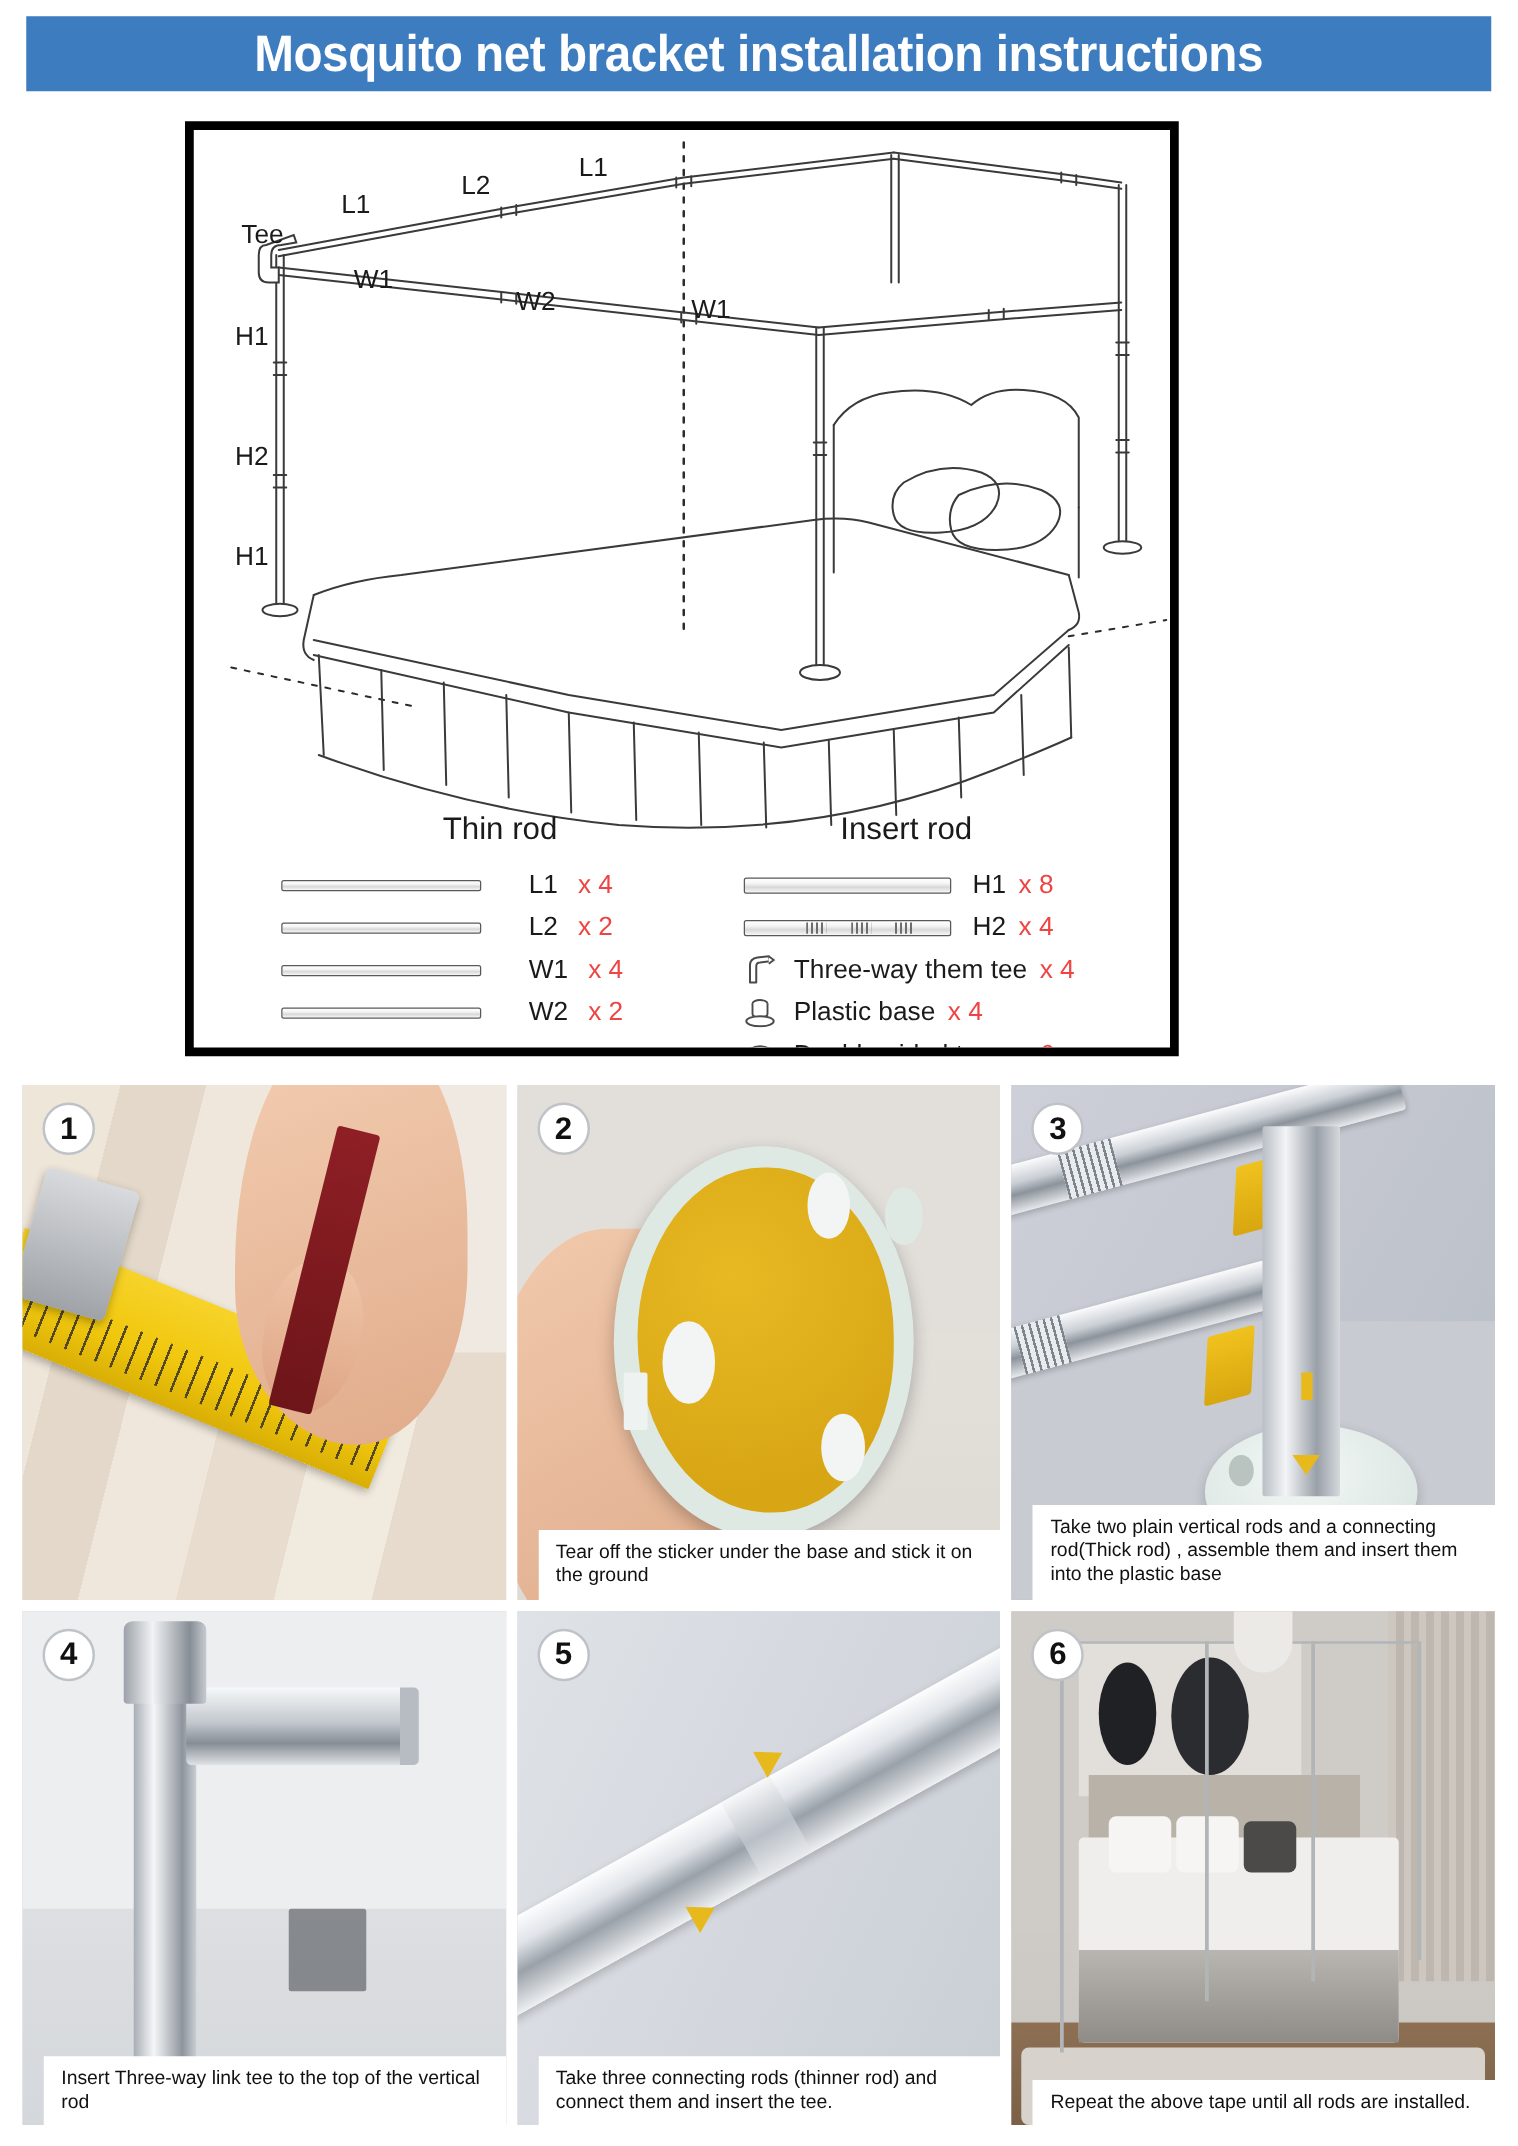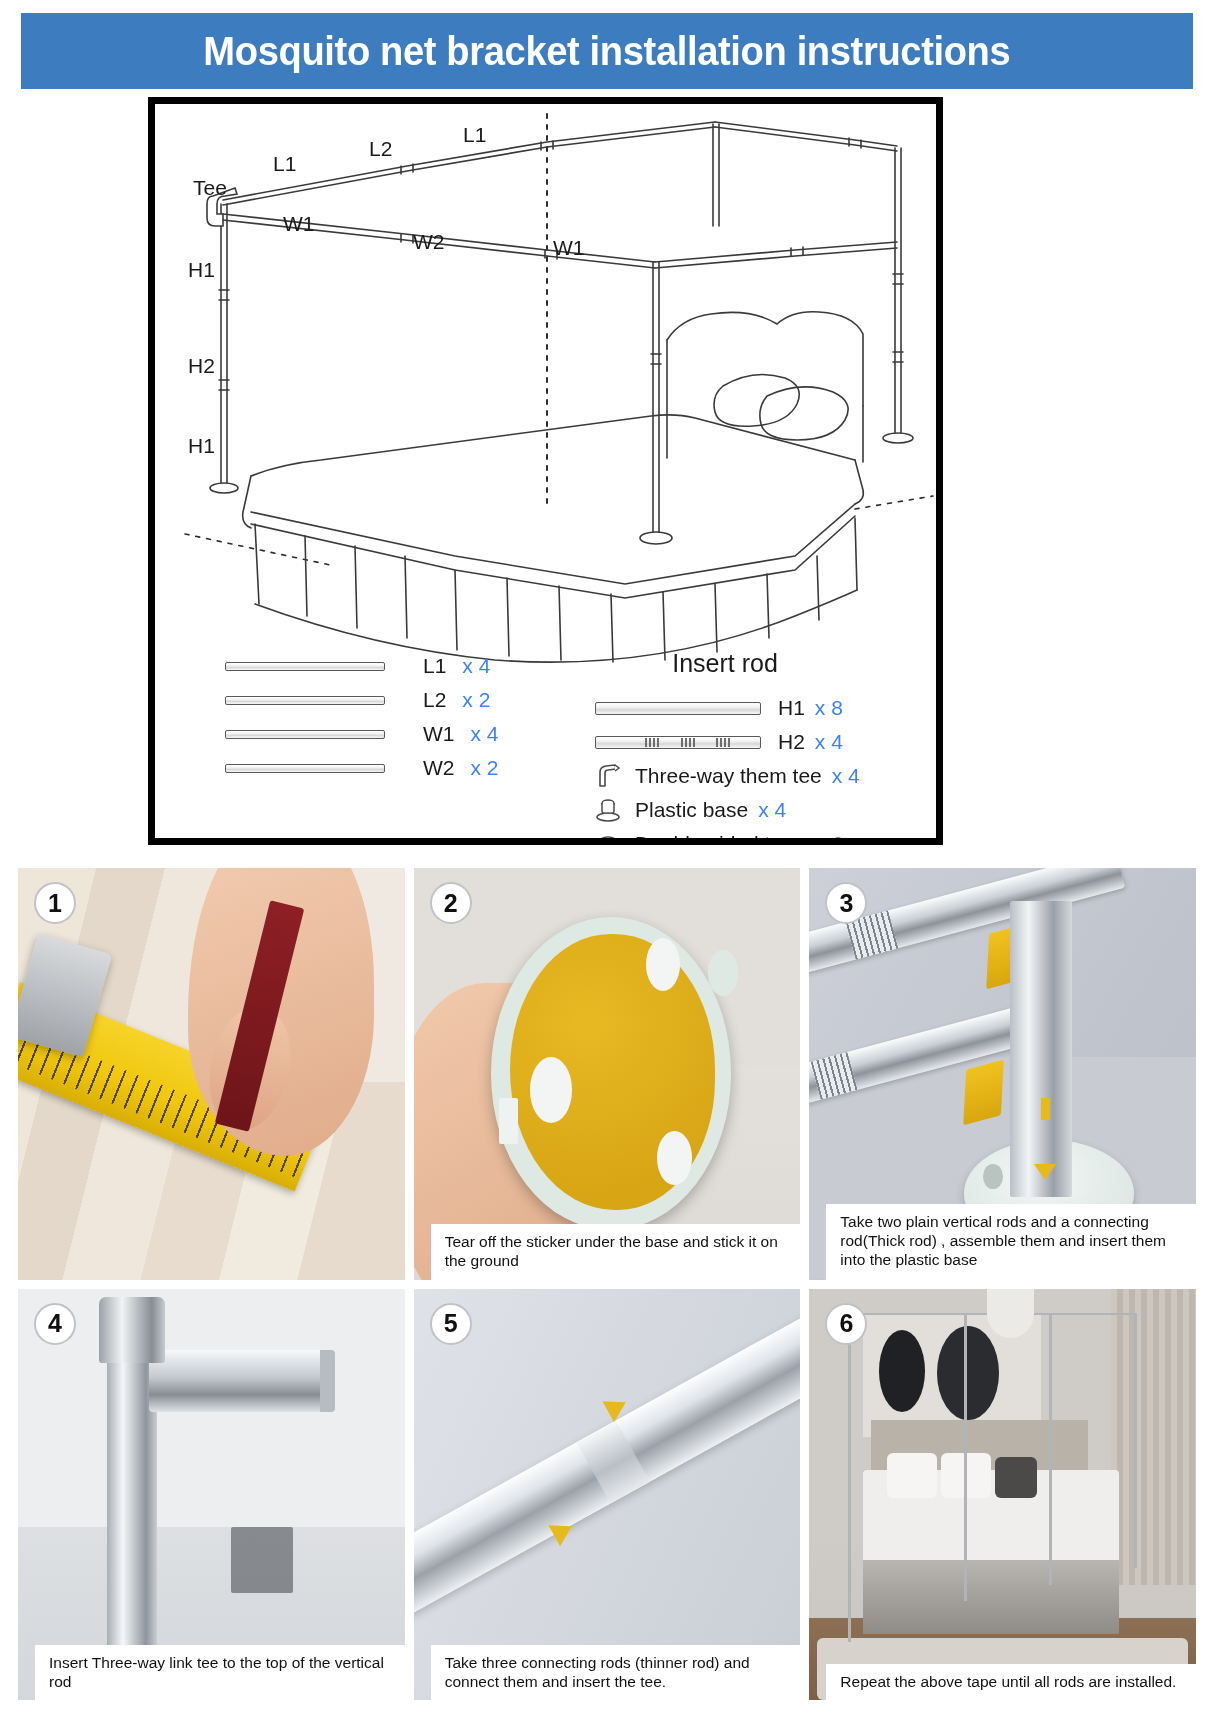--- a/index.html
+++ b/index.html
@@ -7,21 +7,21 @@
     width: 1214px; height: 1717px;
     background: #ffffff;
     font-family: "Liberation Sans", sans-serif;
     overflow: hidden;
   }
   .page { position: relative; width: 1214px; height: 1717px; background: #fff; }
 
   
   .title-banner {
     position: absolute; left: 21px; top: 13px;
-    width: 1172px; height: 76px;
+    width: 1172px; height: 60px;
     background: #3D7CBF;
     display: flex; align-items: center; justify-content: center;
   }
   .title-text {
     color: #ffffff;
     font-family: "Liberation Sans Narrow", "Liberation Sans", sans-serif;
     font-size: 41px; font-weight: bold;
     letter-spacing: -0.4px;
     transform: scaleX(0.93);
     white-space: nowrap;
@@ -54,21 +54,21 @@
     margin-bottom: 13px; white-space: nowrap;
   }
   .col-thin .parts-head { padding-left: 10px; }
   .col-thick .parts-head { padding-right: 70px; }
   .part-row { display: flex; align-items: center; height: 34px; }
   .part-icon-cell { width: 190px; display: flex; align-items: center; }
   .col-thick .part-icon-cell { width: 175px; }
   .part-label {
     font-size: 21px; color: #1a1a1a; white-space: nowrap; padding-left: 8px;
   }
-  .part-qty { font-size: 21px; color: #3b82f6; padding-left: 16px; }
+  .part-qty { font-size: 21px; color: #ef4444; padding-left: 16px; }
   .col-thick .part-qty { padding-left: 10px; }
 
   
   .rod {
     height: 11px; border: 1.6px solid #59595b; border-radius: 2px;
     background: linear-gradient(to bottom,#ffffff 0%,#f4f4f4 35%,#d8d8d8 62%,#f7f7f7 100%);
     position: relative;
   }
   .rod.thin { width: 160px; height: 9px; }
   .rod.thick { width: 166px; height: 13px; }
@@ -360,20 +360,21 @@
       <div class="dlabel" style="left:128px;top:108px;">W1</div>
       <div class="dlabel" style="left:258px;top:126px;">W2</div>
       <div class="dlabel" style="left:398px;top:132px;">W1</div>
       <div class="dlabel" style="left:33px;top:154px;">H1</div>
       <div class="dlabel" style="left:33px;top:250px;">H2</div>
       <div class="dlabel" style="left:33px;top:330px;">H1</div>
 
       <div class="parts">
 
         <div class="parts-col col-thin">
+          <div class="parts-head">Thin rod</div>
 
           <div class="part-row">
             <div class="part-icon-cell">
                 <div class="rod thin"></div>
               </div>
             <div class="part-label">L1</div>
             <div class="part-qty">x 4</div>
           </div>
 
           <div class="part-row">

